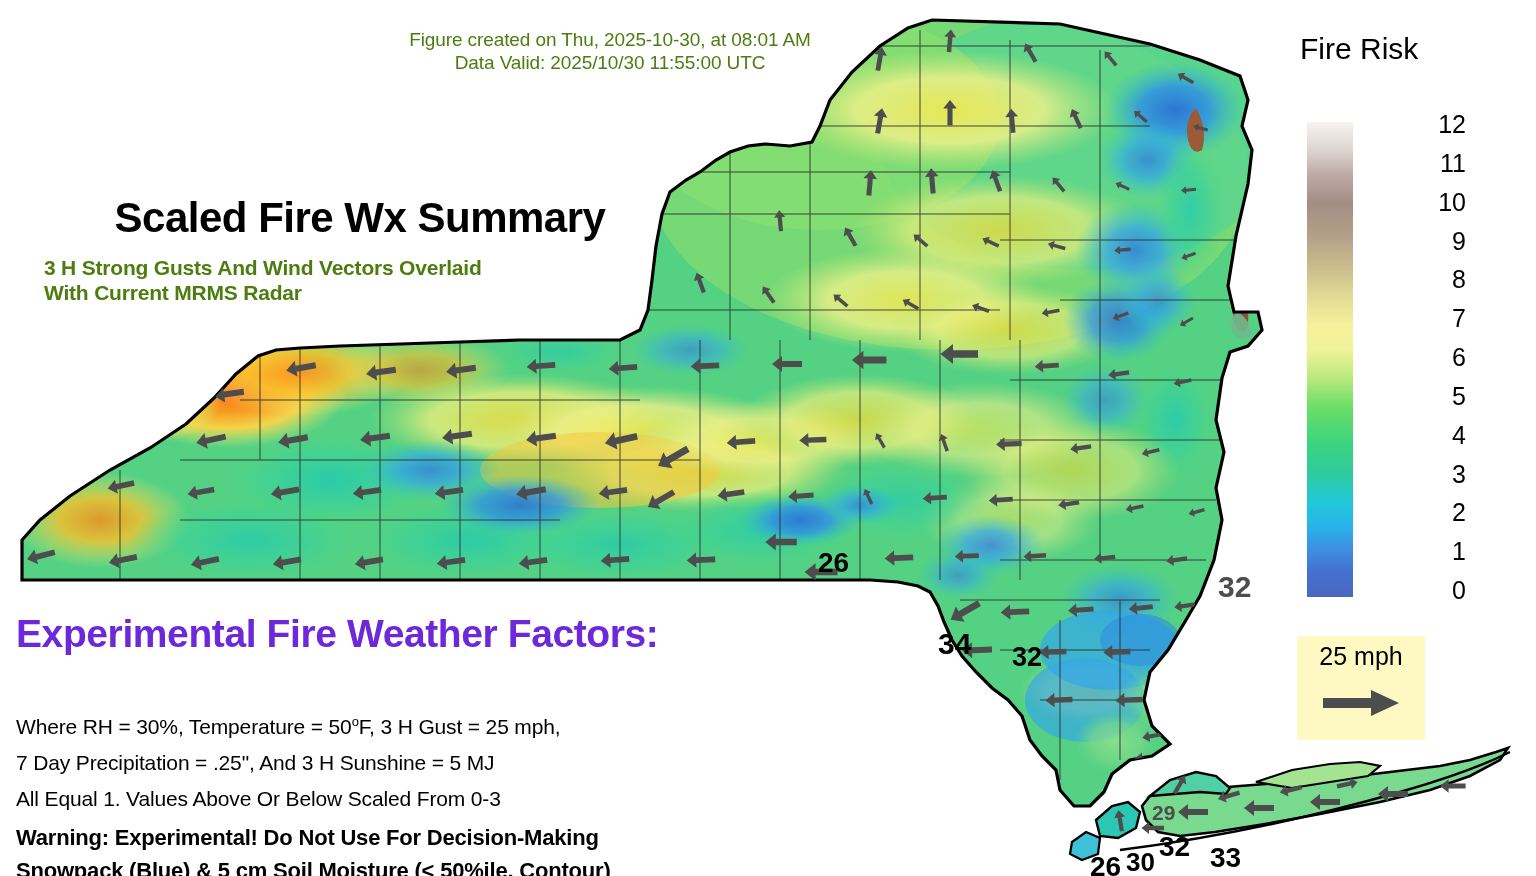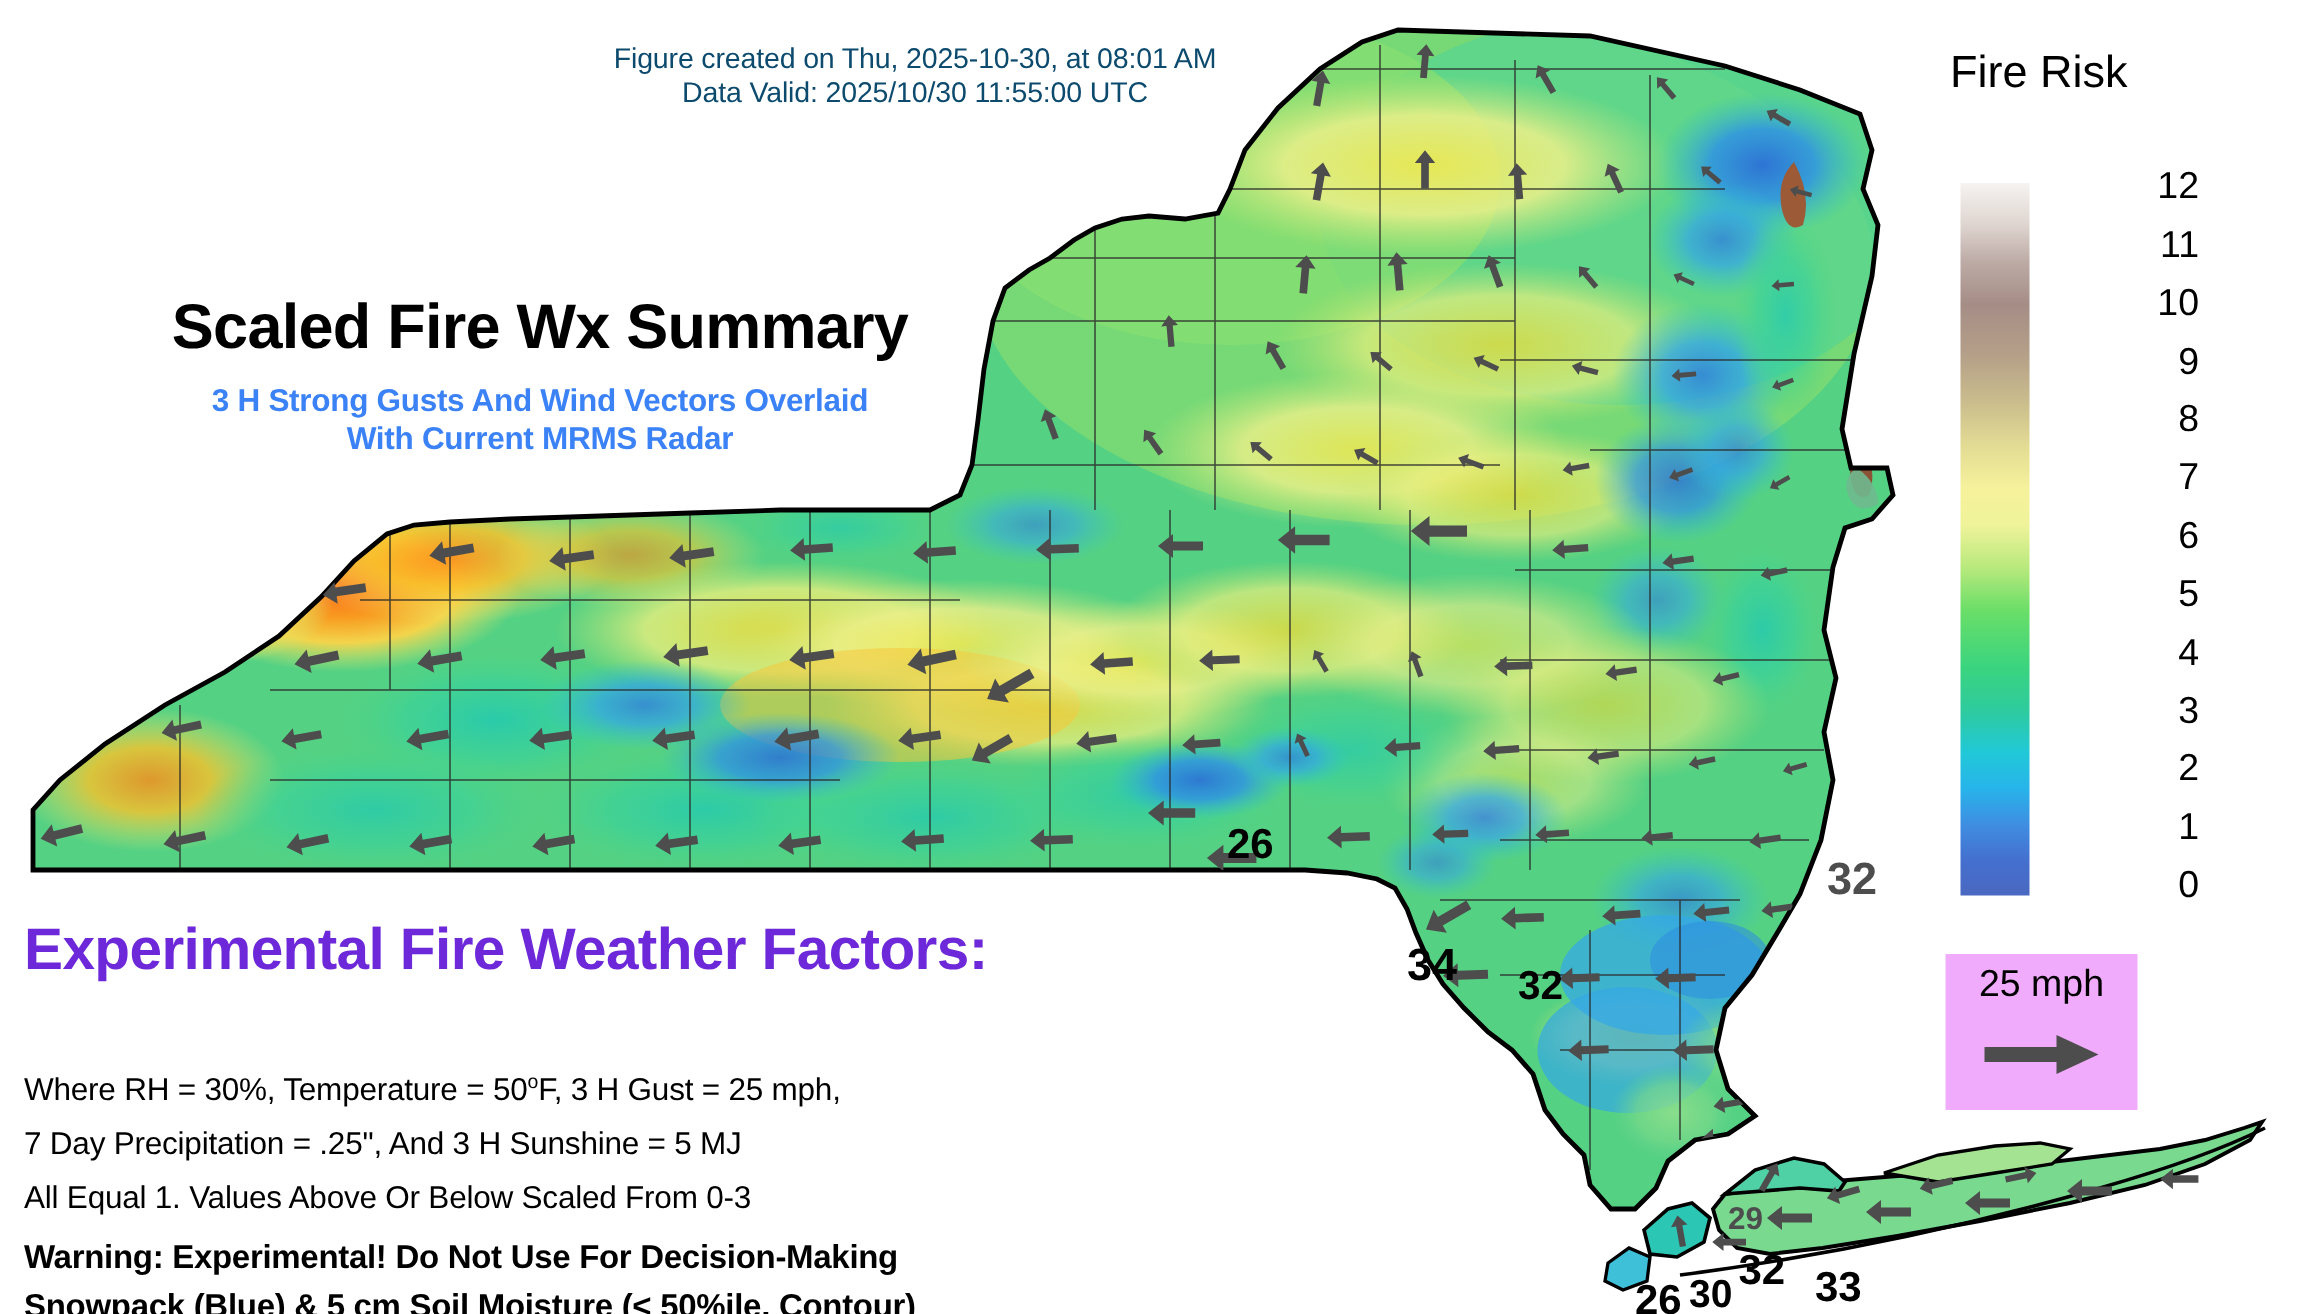--- a/index.html
+++ b/index.html
@@ -7,38 +7,38 @@
   body{
     width:1536px;height:876px;overflow:hidden;position:relative;
     font-family:"Liberation Sans","DejaVu Sans",sans-serif;
     color:#000;
   }
   #stage{position:absolute;inset:0;width:1536px;height:876px;}
 
   
   .header-stamp{
     position:absolute;left:360px;top:28px;width:500px;
-    text-align:center;font-size:19px;line-height:23px;color:#0c4a6e;
+    text-align:center;font-size:19px;line-height:23px;color:#4d7c0f;
     letter-spacing:-0.1px;
   }
 
   
   .logo-wrap{position:absolute;left:22px;top:22px;width:360px;height:165px;}
   .logo-wrap svg{display:block;}
 
   
   .title-main{
     position:absolute;left:50px;top:196px;width:620px;
     font-size:42px;font-weight:bold;line-height:1.05;color:#000;
     text-align:center;letter-spacing:-0.5px;
   }
   .title-sub{
     position:absolute;left:44px;top:255px;width:632px;
-    font-size:21px;font-weight:bold;line-height:25px;color:#3b82f6;
-    text-align:center;letter-spacing:-0.2px;
+    font-size:21px;font-weight:bold;line-height:25px;color:#4d7c0f;
+    letter-spacing:-0.2px;
   }
 
   
   .factors-head{
     position:absolute;left:16px;top:612px;
     font-size:39px;font-weight:bold;color:#6d28d9;letter-spacing:-0.4px;
   }
   .factors-body{
     position:absolute;left:16px;top:709px;width:800px;
     font-size:21px;line-height:36px;color:#000;letter-spacing:-0.15px;
@@ -84,21 +84,21 @@
     position:absolute;left:1420px;top:112px;width:50px;height:492px;
   }
   .cbar-ticks span{
     position:absolute;right:4px;font-size:25px;color:#000;line-height:25px;
     text-align:right;width:44px;
   }
 
   
   .wind-key{
     position:absolute;left:1297px;top:636px;width:128px;height:104px;
-    background:#f0abfc;
+    background:#fef9c3;
   }
   .wind-key .wk-label{
     position:absolute;left:0;top:6px;width:128px;text-align:center;
     font-size:25px;color:#000;
   }
   .wind-key .wk-arrow{
     position:absolute;left:24px;top:52px;
   }
 
   

